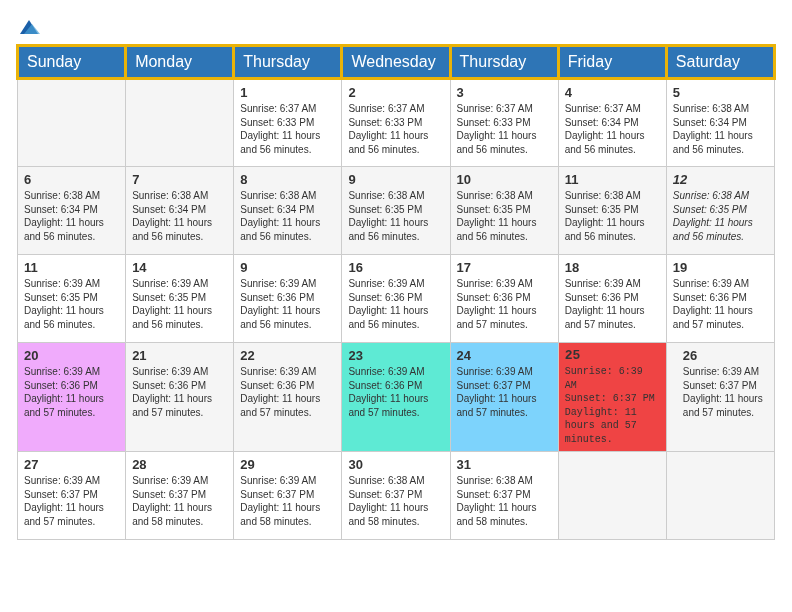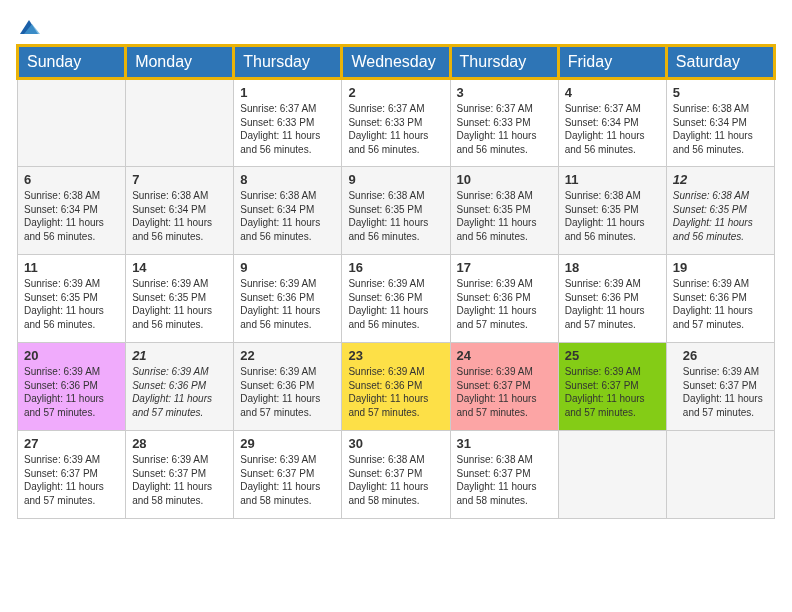--- a/index.html
+++ b/index.html
@@ -209,37 +209,37 @@
         <td>
           <span class="day-number">19</span>
           <div class="day-info">Sunrise: 6:39 AM<br>Sunset: 6:36 PM<br>Daylight: 11 hours and 57 minutes.</div>
         </td>
       </tr>
       <tr class="week-row">
         <td style="background: #f0abfc;">
           <span class="day-number">20</span>
           <div class="day-info">Sunrise: 6:39 AM<br>Sunset: 6:36 PM<br>Daylight: 11 hours and 57 minutes.</div>
         </td>
-        <td style="background: rgb(245, 245, 245); font-style: italic;">
+        <td style="background: rgb(245, 245, 245);">
           <span class="day-number">21</span>
           <div class="day-info">Sunrise: 6:39 AM<br>Sunset: 6:36 PM<br>Daylight: 11 hours and 57 minutes.</div>
         </td>
         <td style="background: rgb(245, 245, 245); margin-top: 31px;">
           <span class="day-number">22</span>
           <div class="day-info">Sunrise: 6:39 AM<br>Sunset: 6:36 PM<br>Daylight: 11 hours and 57 minutes.</div>
         </td>
-        <td style="background: #fde047; margin-left: 14px;">
+        <td style="background: #5eead4; margin-left: 14px;">
           <span class="day-number">23</span>
           <div class="day-info">Sunrise: 6:39 AM<br>Sunset: 6:36 PM<br>Daylight: 11 hours and 57 minutes.</div>
         </td>
-        <td style="background: #fca5a5; margin-left: 32px;">
+        <td style="background: #7dd3fc; margin-left: 32px;">
           <span class="day-number">24</span>
           <div class="day-info">Sunrise: 6:39 AM<br>Sunset: 6:37 PM<br>Daylight: 11 hours and 57 minutes.</div>
         </td>
-        <td style="background: #84cc16;">
+        <td style="background: #ef4444; font-family: Liberation Mono, monospace;">
           <span class="day-number">25</span>
           <div class="day-info">Sunrise: 6:39 AM<br>Sunset: 6:37 PM<br>Daylight: 11 hours and 57 minutes.</div>
         </td>
         <td style="background: rgb(245, 245, 245); padding-left: 16px;">
           <span class="day-number">26</span>
           <div class="day-info">Sunrise: 6:39 AM<br>Sunset: 6:37 PM<br>Daylight: 11 hours and 57 minutes.</div>
         </td>
       </tr>
       <tr class="week-row">
         <td>

